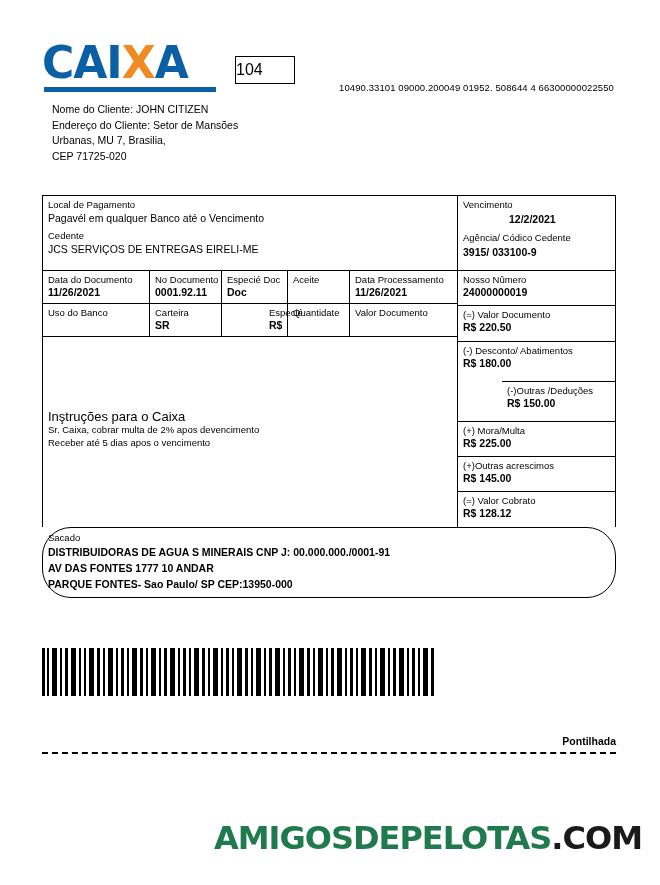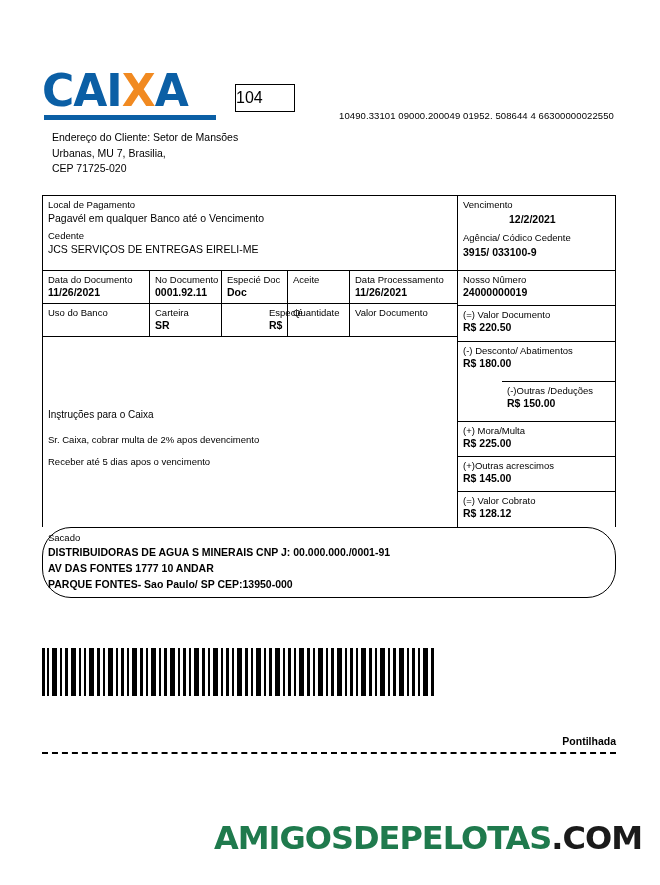--- a/index.html
+++ b/index.html
@@ -21,21 +21,20 @@
     height: 885px;
   }
 
   
   .header {
     position: absolute;
     left: 42px;
     top: 40px;
     width: 590px;
     height: 130px;
-    margin-top: 28px;
   }
   .logo {
     position: absolute;
     left: 0;
     top: 0;
     font-family: "DejaVu Sans", sans-serif;
     font-size: 44px;
     font-weight: bold;
     letter-spacing: -1px;
     color: #0b5fa5;
@@ -142,22 +141,22 @@
   .c-espe   { width: 66px; padding-left: 47px; }
   .c-qtd    { width: 62px; }
   .c-vdoc   { width: 108px; }
 
   .instr {
     width: 414px;
     height: 164px;
     padding: 6px 5px 0 5px;
     box-sizing: border-box;
   }
-  .instr .t1 { font-size: 10px; margin-bottom: 14px; }
-  .instr .t2 { font-size: 9.5px; margin-bottom: 11px; }
+  .instr .t1 { font-size: 13px; }
+  .instr .t2 { font-size: 9.5px; margin-bottom: 2px; }
   .instr .t3 { font-size: 9.5px; margin-bottom: 11px; }
   .instr .t4 { font-size: 9.5px; }
 
   .rightstack .rr {
     height: 35px;
     padding: 3px 5px 0 5px;
     box-sizing: border-box;
     border-top: 1.3px solid #000;
   }
   .rightstack .rr.first { border-top: none; }
@@ -226,20 +225,21 @@
 <body>
 
 <div class="page">
 
   <div class="header">
     <div class="logo"><span>CAI</span><span class="x">X</span><span>A</span></div>
     <div class="logo-underline"></div>
     <div class="bank-code">104</div>
     <div class="barline">10490.33101 09000.200049 01952. 508644 4 66300000022550</div>
     <div class="client-block">
+      <div>Nome do Cliente:  JOHN CITIZEN</div>
       <div>Endereço do Cliente: Setor de Mansões</div>
       <div>Urbanas, MU 7, Brasilia,</div>
       <div>CEP 71725-020</div>
     </div>
   </div>
 
   <div class="boleto">
 
     <div class="blk sec1">
       <div class="row" style="height:74px;">

